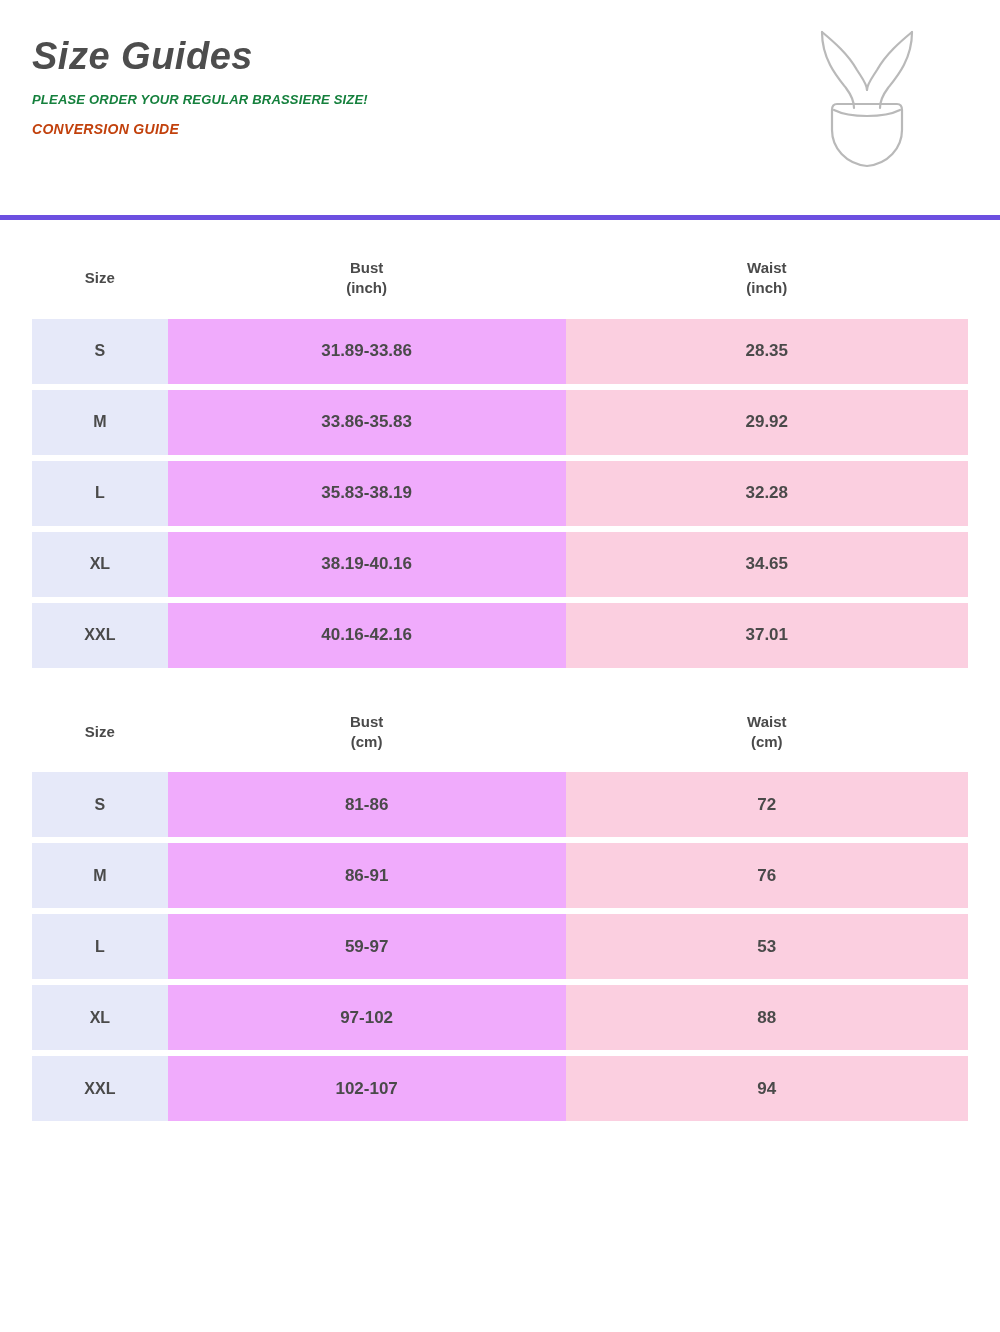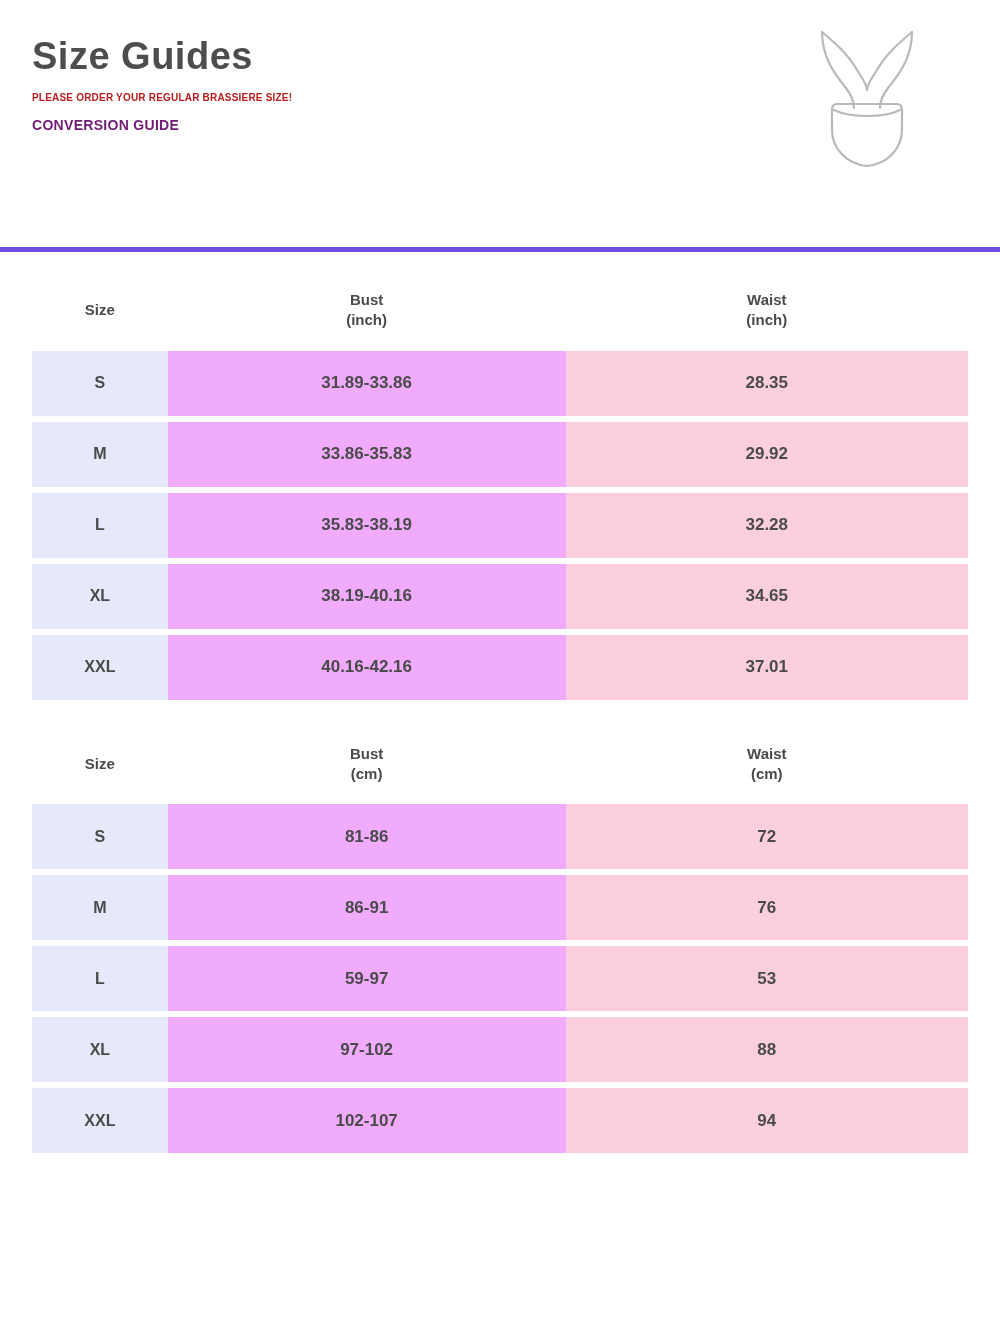--- a/index.html
+++ b/index.html
@@ -14,47 +14,48 @@
     font-family: "Liberation Sans", sans-serif;
     color: #4a4a4a;
     position: relative;
     overflow: hidden;
   }
 
   
   .header {
     position: relative;
     padding: 36px 32px 16px 32px;
-    height: 252px;
+    height: 220px;
+    font-style: italic;
   }
   .title {
     font-size: 38px;
     font-weight: bold;
     color: #4d4d4d;
     letter-spacing: 0.5px;
     margin: 0 0 14px 0;
     line-height: 1.1;
   }
   .subtitle {
     font-size: 17px;
     color: #4a4a4a;
     margin: 0 0 12px 0;
     font-weight: normal;
   }
   .notice {
-    font-size: 10px;
-    font-weight: bold;
-    color: #b91c1c;
+    font-size: 13px;
+    font-weight: bold;
+    color: #15803d;
     letter-spacing: 0.2px;
     margin: 0 0 14px 0;
   }
   .conversion {
     font-size: 14px;
     font-weight: bold;
-    color: #701a75;
+    color: #c2410c;
     letter-spacing: 0.3px;
     margin: 0;
   }
   .garment-icon {
     position: absolute;
     right: 78px;
     top: 26px;
     width: 110px;
     height: 145px;
   }

